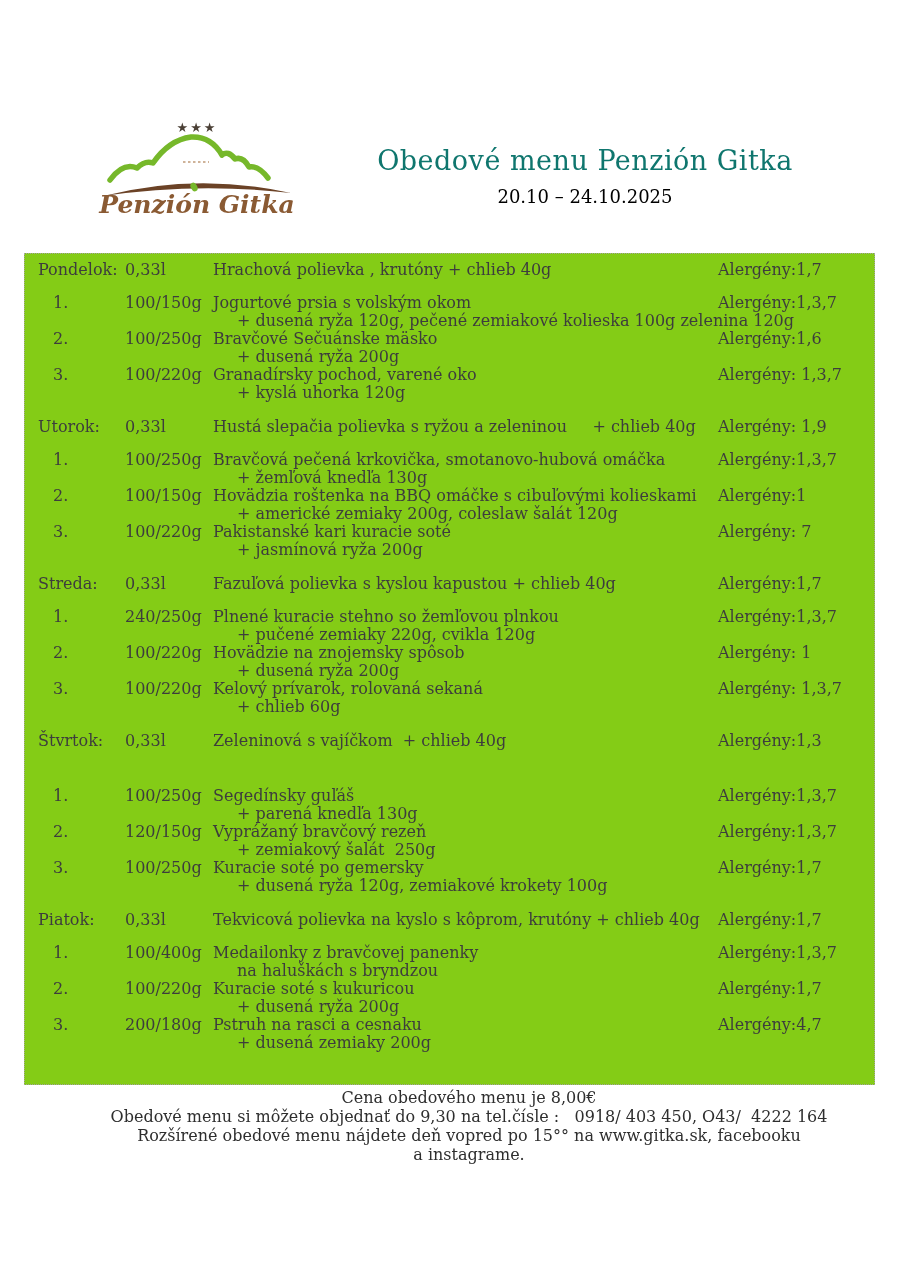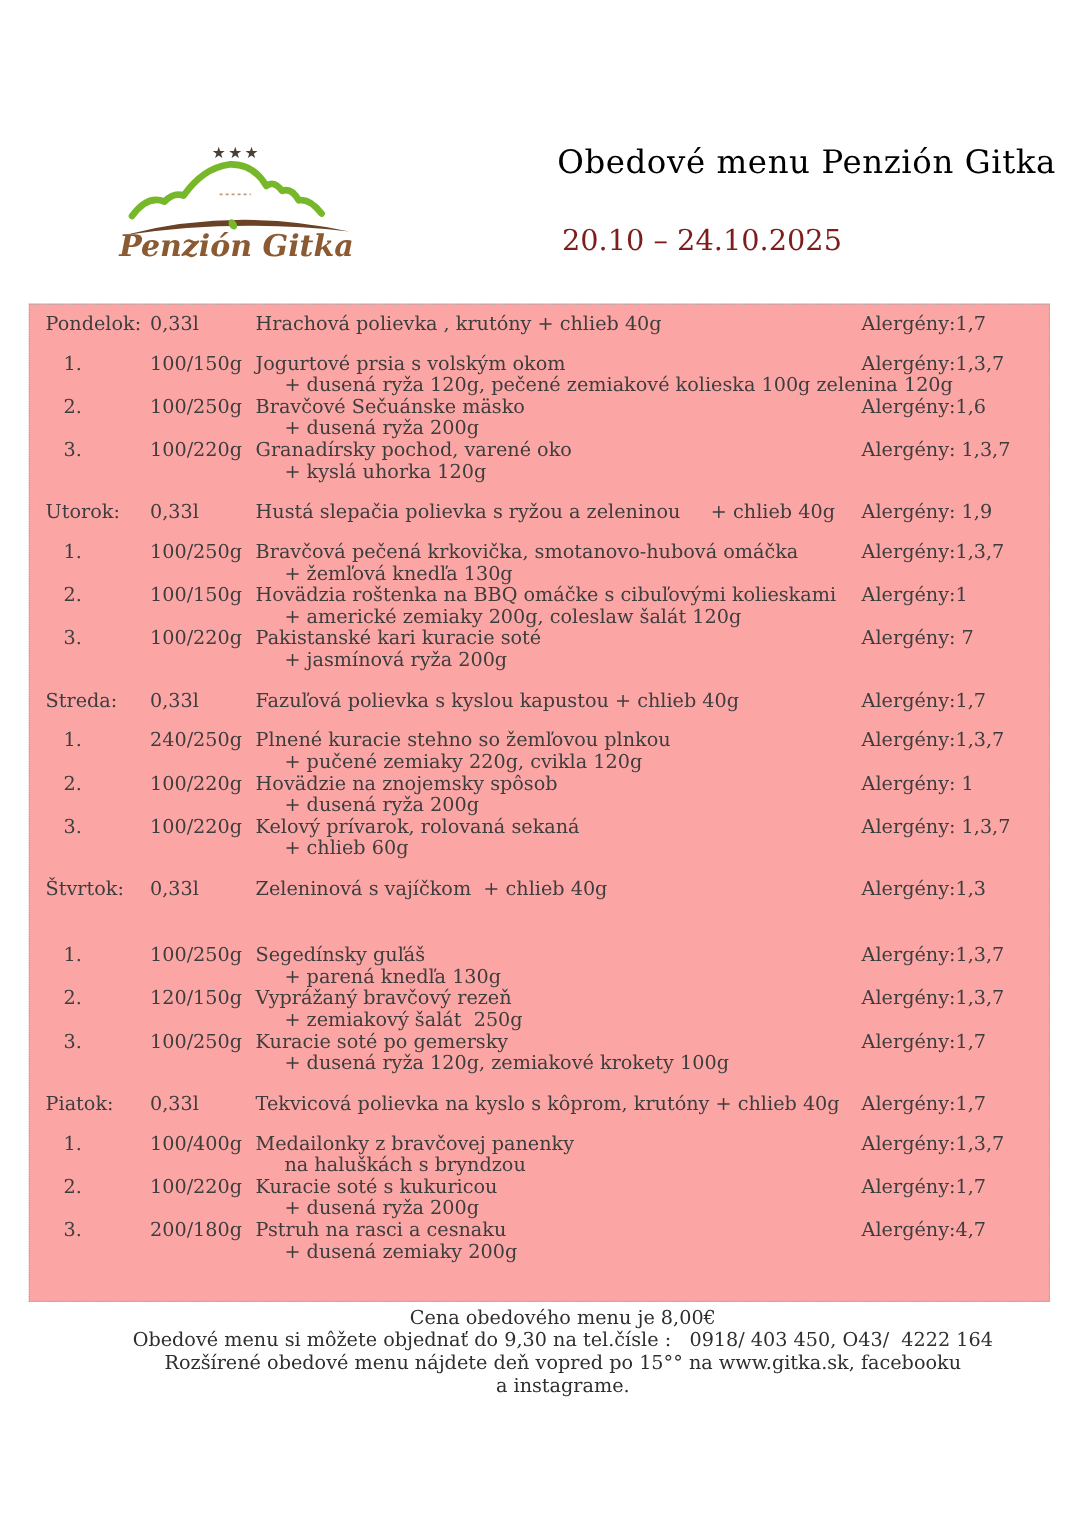--- a/index.html
+++ b/index.html
@@ -3,32 +3,32 @@
 <meta charset="utf-8">
 <style>
   html,body{margin:0;padding:0;}
   body{
     width:906px;height:1281px;position:relative;background:#ffffff;
     font-family:"DejaVu Serif", serif;color:#3d3d3d;overflow:hidden;
   }
   
   .logo-wrap{position:absolute;left:95px;top:116px;width:205px;height:105px;}
   .page-title{
-    position:absolute;left:290px;right:26px;top:120px;text-align:right;
-    font-size:27px;letter-spacing:0.5px;color:#000000;white-space:pre;
+    position:absolute;left:290px;right:26px;top:145px;text-align:center;
+    font-size:27px;letter-spacing:0.5px;color:#0f766e;white-space:pre;
   }
   .date-range{
     position:absolute;left:290px;right:26px;top:186px;text-align:center;
-    font-size:24px;color:#7f1d1d;white-space:pre;
+    font-size:18px;color:#000000;white-space:pre;
   }
   
   .menu-box{
     position:absolute;left:24px;top:253px;width:851px;min-height:832px;
     box-sizing:border-box;border:1px dotted #a3a3a3;
-    padding:7px 0 20px 0;background:#fca5a5;
+    padding:7px 0 20px 0;background:#84cc16;
   }
   .day-section{margin-bottom:16px;}
   .day-section:last-child{margin-bottom:12px;}
   .row{display:flex;font-size:16px;line-height:18px;white-space:pre;}
   .row-soup{margin-bottom:15px;}
   .day-section.big-gap .row-soup{margin-bottom:37px;}
   .c1{width:100px;flex:none;box-sizing:border-box;padding-left:13px;}
   .row-item .c1{padding-left:28px;}
   .c2{width:88px;flex:none;}
   .c3{flex:1;min-width:0;}

